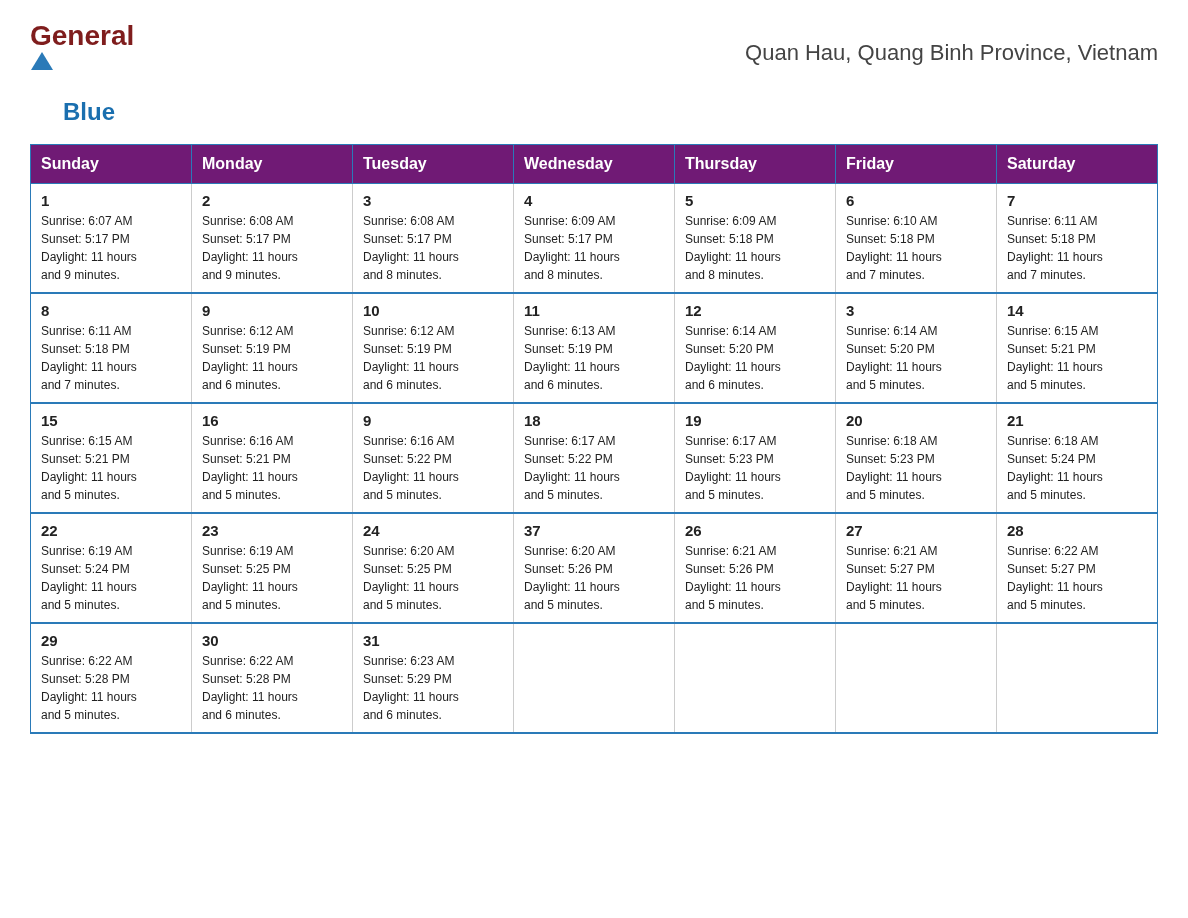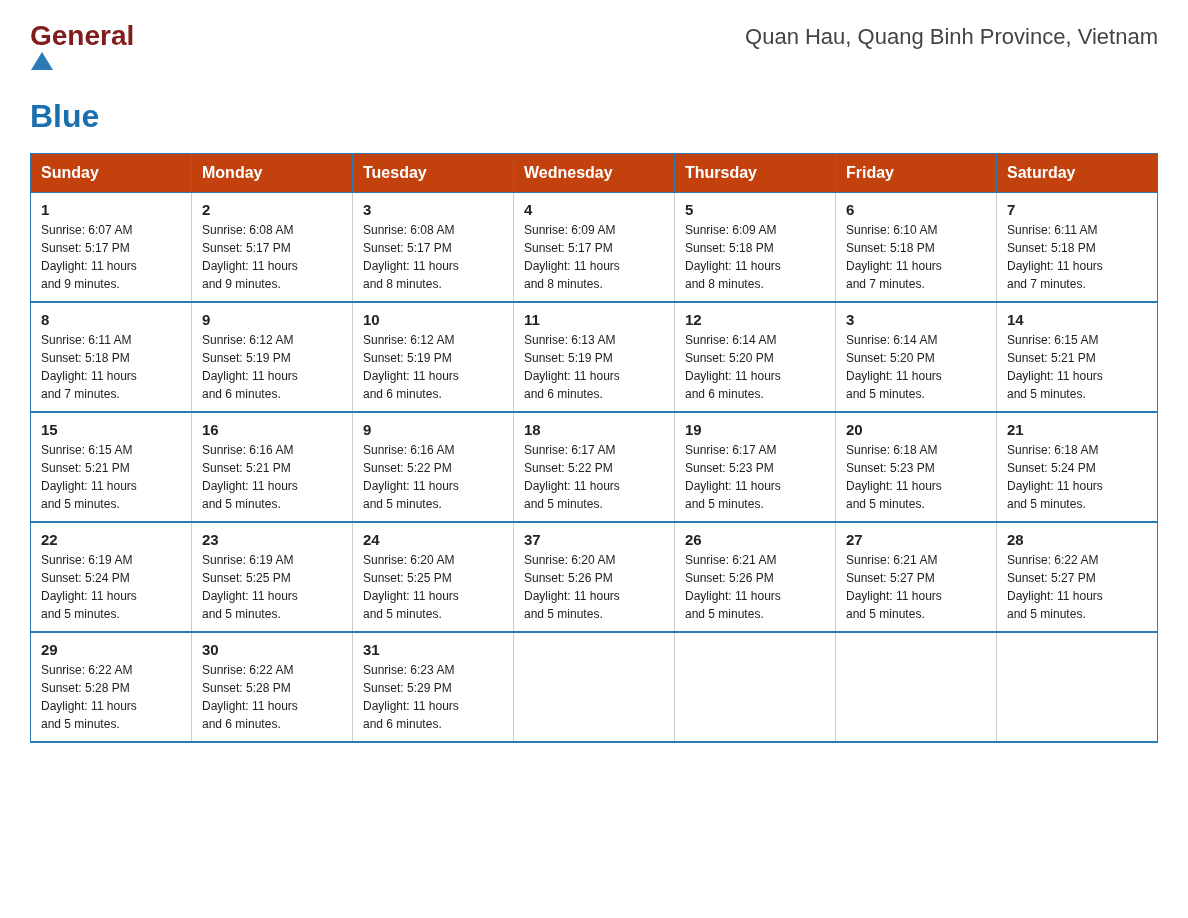--- a/index.html
+++ b/index.html
@@ -21,50 +21,51 @@
       align-items: center;
       gap: 0;
     }
     .logo-text-general {
       font-size: 28px;
       font-weight: bold;
       color: #7f1d1d;
       font-family: Arial, sans-serif;
     }
     .logo-text-blue {
-      font-size: 32px;
+      font-size: 24px;
       font-weight: bold;
       color: #1a6faf;
       font-family: Arial, sans-serif;
+      margin-left: 33px;
     }
     .logo-icon {
       display: flex;
       align-items: center;
     }
     .title-section {
       text-align: right;
     }
     .month-year {
       font-size: 52px;
       font-weight: bold;
       color: #1a1a1a;
       line-height: 1.1;
     }
     .location {
       font-size: 22px;
       color: #444;
-      margin-top: 4px;
+      margin-top: 20px;
     }
     table {
       width: 100%;
       border-collapse: collapse;
       table-layout: fixed;
     }
     thead tr {
-      background-color: #c2410c;
+      background-color: #701a75;
     }
     thead th {
       color: #fff;
       font-size: 16px;
       font-weight: bold;
       padding: 10px 10px;
       text-align: left;
       border: 1px solid #2a7ab8;
     }
     tbody tr {

